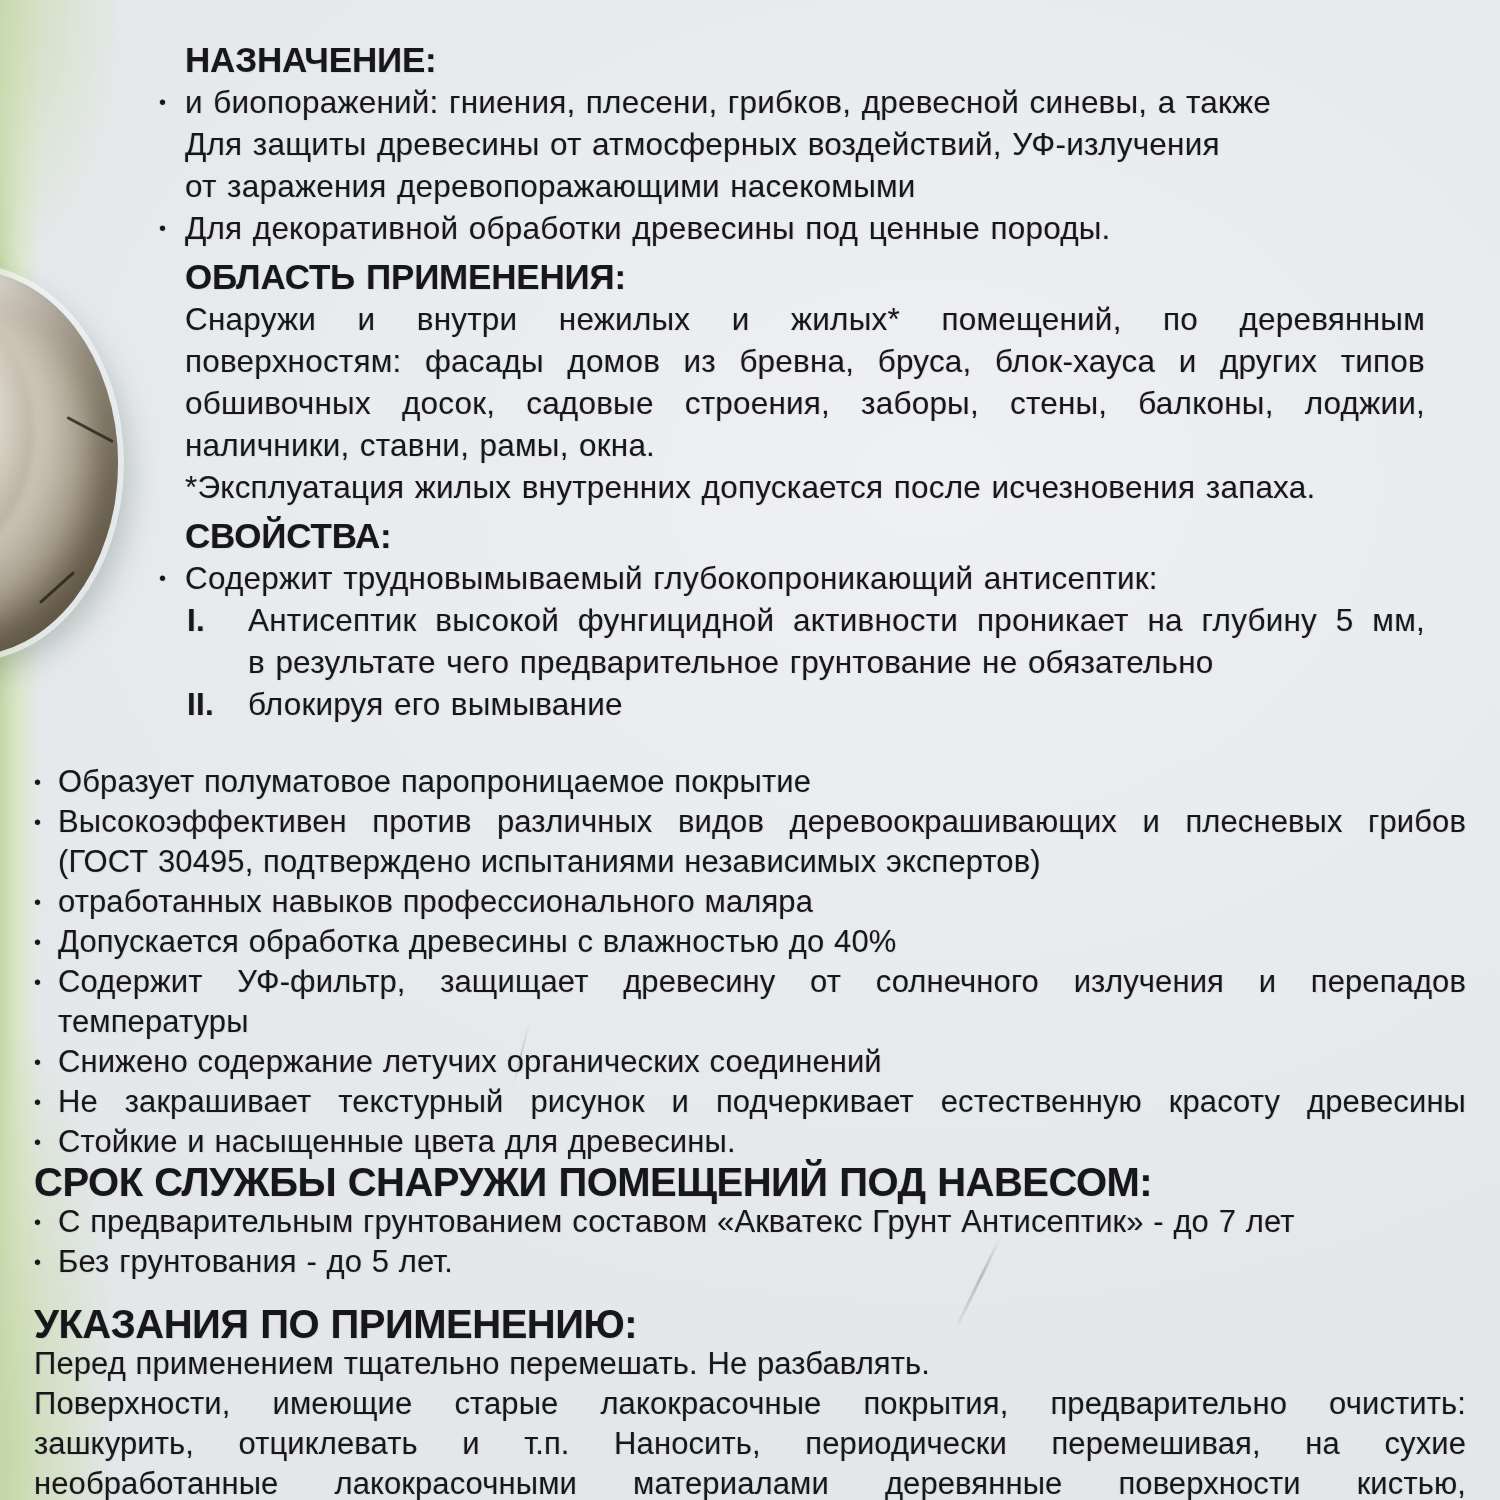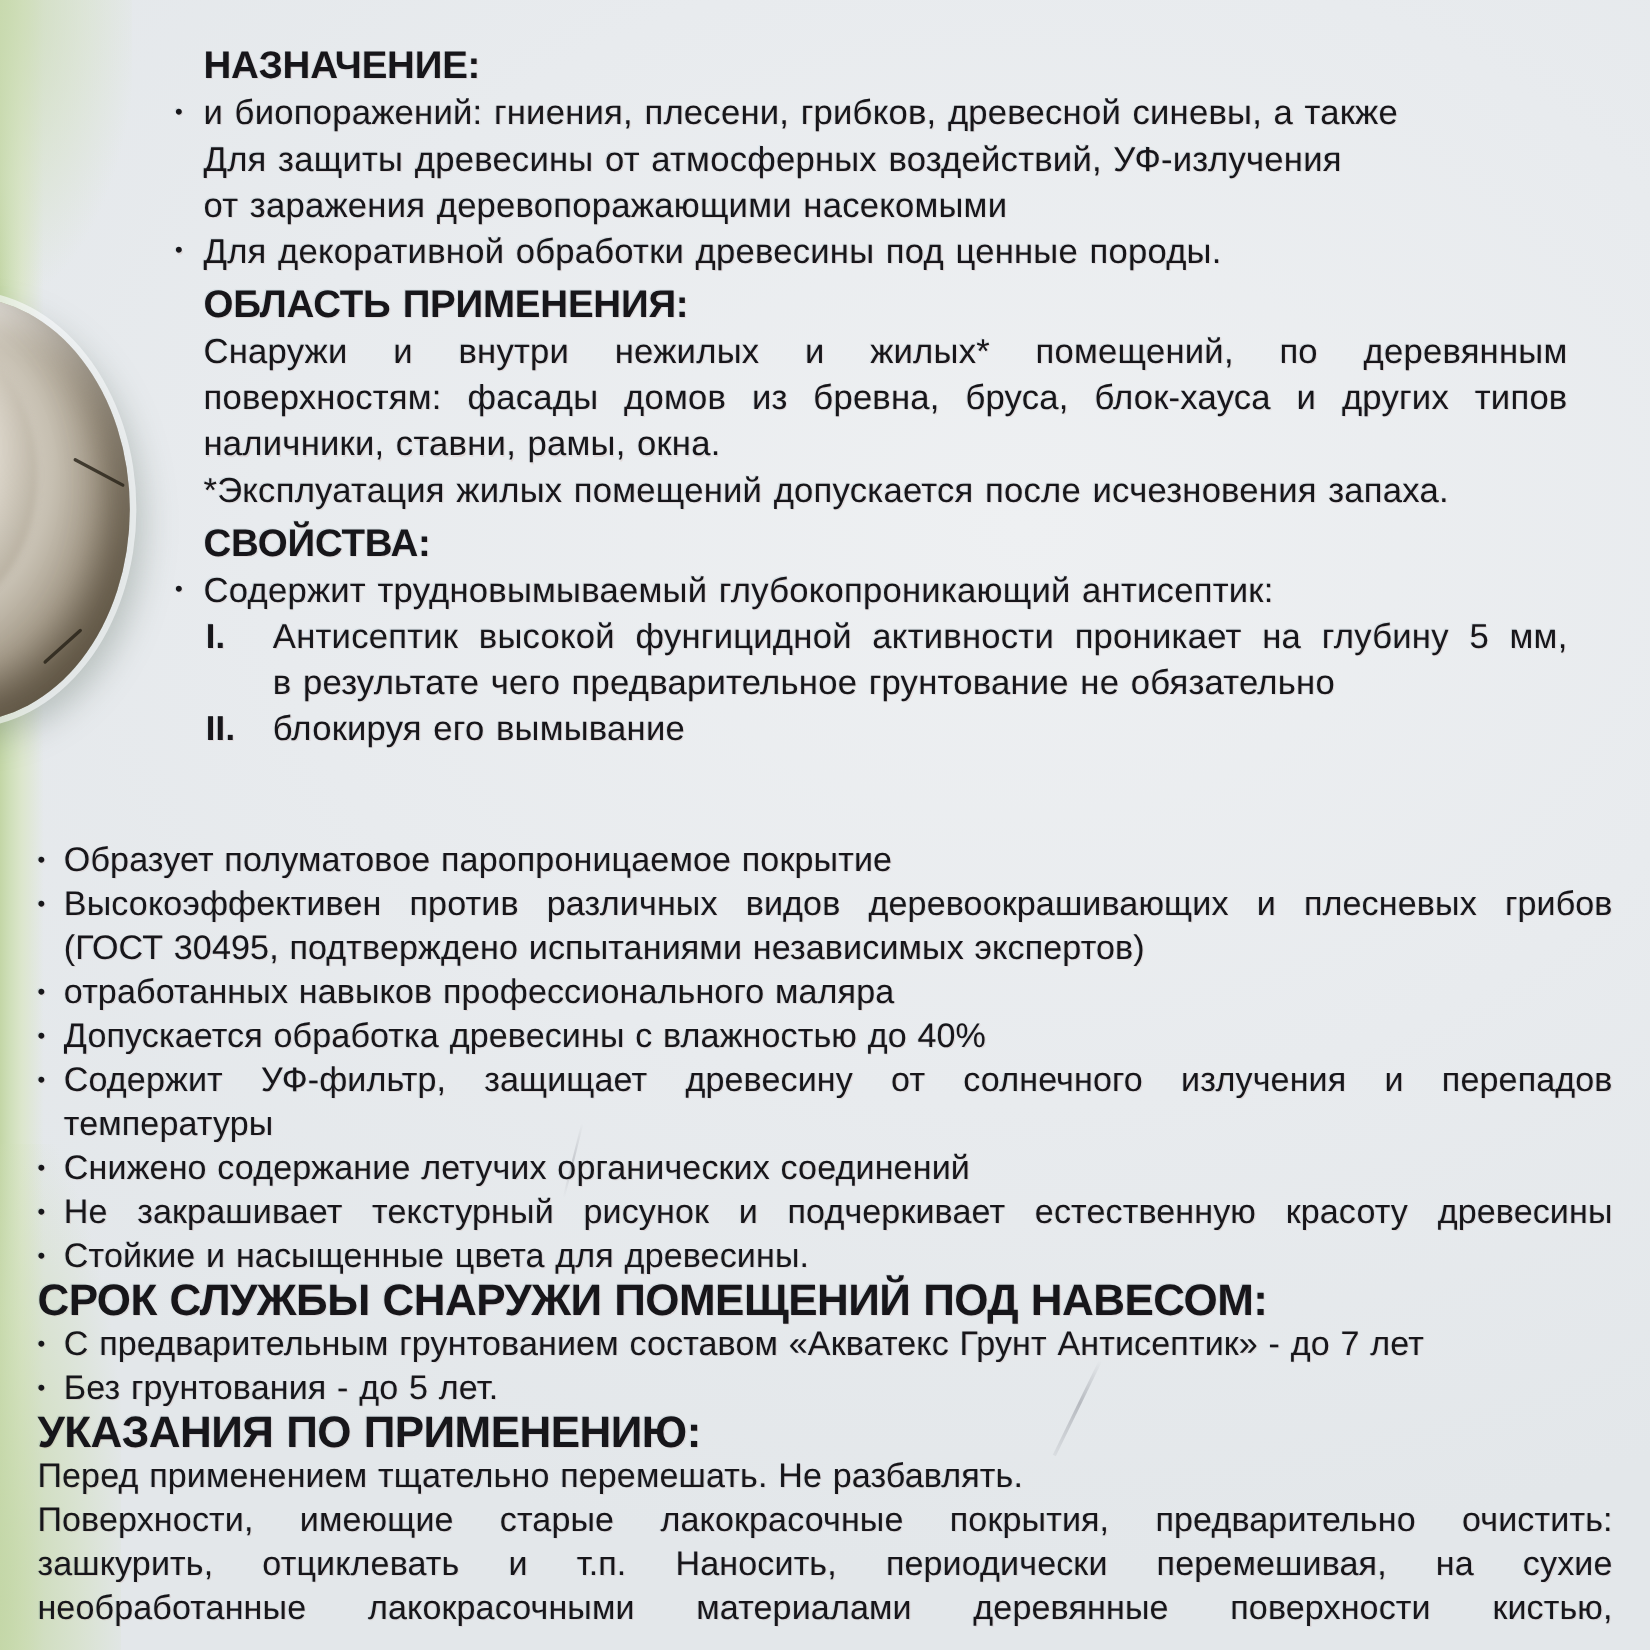--- a/index.html
+++ b/index.html
@@ -63,21 +63,21 @@
   }
   .full-block{
     position:absolute;left:34px;width:1432px;top:762px;z-index:4;
     font-size:31px;line-height:40px;letter-spacing:.1px;word-spacing:1px;
     text-shadow:1px 1px 0 rgba(150,60,50,.10), -1px -.5px 0 rgba(40,100,130,.10);
   }
 
   .sec{margin-bottom:6px;}
   .h{font-size:35px;font-weight:700;line-height:43px;letter-spacing:-0.2px;margin:0;}
   .hbig{font-size:40px;font-weight:700;line-height:40px;letter-spacing:-0.5px;margin:0;}
-  .mt{margin-top:0;}
+  .mt{margin-top:22px;}
 
   .ln{white-space:nowrap;}
   .ln.j{white-space:normal;text-align:justify;text-align-last:justify;}
 
   .li{position:relative;}
   .li .dot{position:absolute;left:-26px;top:0;font-size:20px;line-height:inherit;}
   .li2{position:relative;padding-left:24px;}
   .li2 .dot{position:absolute;left:0;top:0;font-size:20px;line-height:inherit;}
   .num-item{position:relative;padding-left:63px;}
   .num-item .num{position:absolute;left:2px;top:0;font-weight:700;}
@@ -112,22 +112,23 @@
       <div class="li">
         <span class="dot">•</span>
         <div class="ln">Для декоративной обработки древесины под ценные породы.</div>
       </div>
     </section>
 
     <section class="sec">
       <h2 class="h">ОБЛАСТЬ ПРИМЕНЕНИЯ:</h2>
       <div class="ln j">Снаружи и внутри нежилых и жилых* помещений, по деревянным</div>
       <div class="ln j">поверхностям: фасады домов из бревна, бруса, блок-хауса и других типов</div>
+      <div class="ln j">обшивочных досок, садовые строения, заборы, стены, балконы, лоджии,</div>
       <div class="ln">наличники, ставни, рамы, окна.</div>
-      <div class="ln">*Эксплуатация жилых помещений допускается после исчезновения запаха.</div>
+      <div class="ln">*Эксплуатация жилых внутренних допускается после исчезновения запаха.</div>
     </section>
 
     <section class="sec">
       <h2 class="h">СВОЙСТВА:</h2>
       <div class="li">
         <span class="dot">•</span>
         <div class="ln">Содержит трудновымываемый глубокопроникающий антисептик:</div>
       </div>
       <div class="num-item">
         <span class="num">I.</span>

